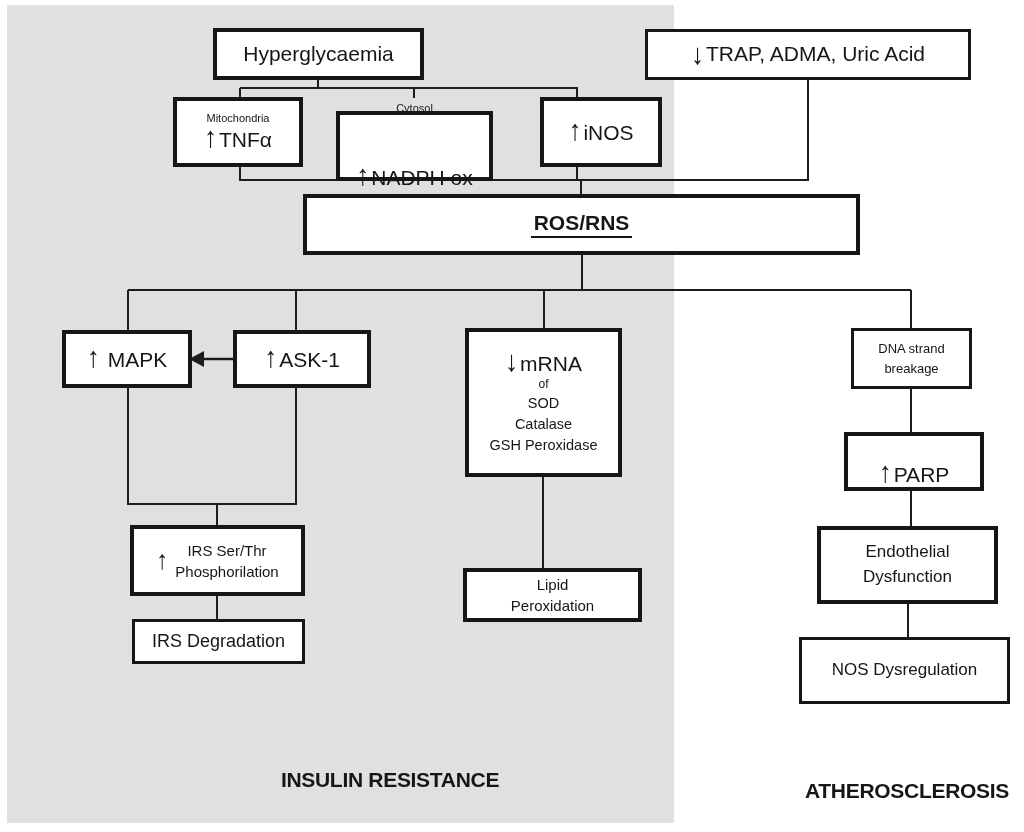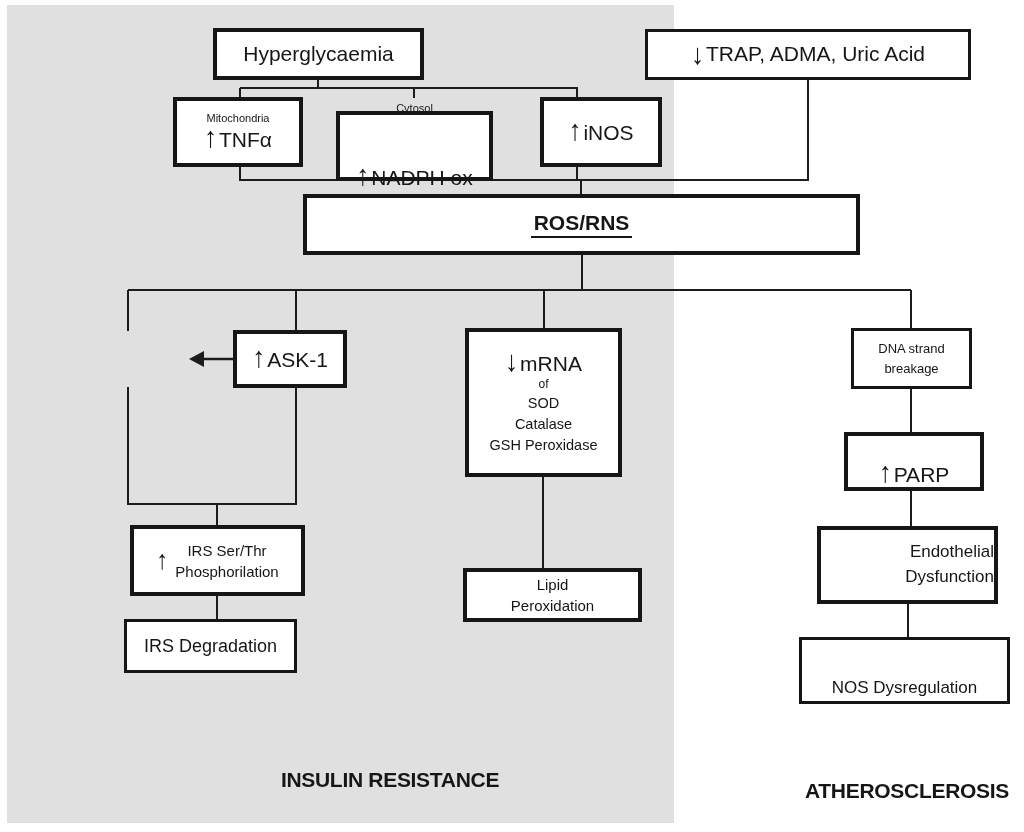--- a/index.html
+++ b/index.html
@@ -14,21 +14,21 @@
   .connectors{position:absolute;left:0;top:0;z-index:1;}
   .box{
     position:absolute;z-index:2;box-sizing:border-box;background:#ffffff;
     border:3px solid #161616;display:flex;align-items:center;justify-content:center;
     text-align:center;line-height:1.15;
   }
   .heavy{border-width:4px;}
   .col{flex-direction:column;}
   .f21{font-size:21px;}
   .f18{font-size:18px;}
-  .f17{font-size:17px;line-height:1.45;align-items:flex-end;}
+  .f17{font-size:17px;line-height:1.45;}
   .f15{font-size:15px;line-height:1.4;}
   .f13{font-size:13px;line-height:1.5;}
   .sub{font-size:11px;line-height:1.2;}
   .of{font-size:12px;line-height:1.4;}
   .mid{font-size:14.5px;line-height:1.45;}
   .arr{
     font-weight:700;font-size:26px;display:inline-block;line-height:1;
     transform:scaleY(1.12);position:relative;top:-1px;margin-right:2px;
   }
   .arr-sm{font-size:24px;margin-right:7px;}
@@ -99,22 +99,25 @@
   </div>
 
   <div class="box heavy f21" style="left:516px;top:97px;width:122px;height:70px;margin-left:24px;">
     <span><span class="arr">↑</span><span>iNOS</span></span>
   </div>
 
   <div class="box f21" style="left:303px;top:194px;width:557px;height:61px;border-width:4px;">
     <span class="ros-text">ROS/RNS</span>
   </div>
 
+  <div class="box heavy f21" style="left:62px;top:330px;width:130px;height:58px;">
+    <span><span class="arr">↑</span>&nbsp;<span>MAPK</span></span>
+  </div>
 
-  <div class="box heavy f21" style="left:233px;top:330px;width:114px;height:58px;">
+  <div class="box heavy f21" style="left:233px;top:330px;width:138px;height:58px;">
     <span><span class="arr">↑</span><span>ASK-1</span></span>
   </div>
 
   <div class="box heavy col" style="left:465px;top:328px;width:157px;height:149px;">
     <span class="f21"><span class="arr">↓</span><span>mRNA</span></span>
     <span class="of">of</span>
     <span class="mid">SOD</span>
     <span class="mid">Catalase</span>
     <span class="mid">GSH Peroxidase</span>
   </div>
@@ -125,21 +128,21 @@
   </div>
 
   <div class="box heavy f15" style="left:130px;top:525px;width:175px;height:71px;">
     <span class="arr arr-sm">↑</span>
     <span style="display:inline-block;">
       <span style="display:block;">IRS Ser/Thr</span>
       <span style="display:block;">Phosphorilation</span>
     </span>
   </div>
 
-  <div class="box f18" style="left:124px;top:619px;width:173px;height:54px;">
+  <div class="box f18" style="left:132px;top:619px;width:173px;height:45px;">
     <span>IRS Degradation</span>
   </div>
 
   <div class="box heavy col f15" style="left:463px;top:568px;width:179px;height:54px;">
     <span>Lipid</span>
     <span>Peroxidation</span>
   </div>
 
   <div class="box heavy f21" style="left:844px;top:432px;width:140px;height:59px;align-items:flex-end;">
     <span><span class="arr">↑</span><span>PARP</span></span>

